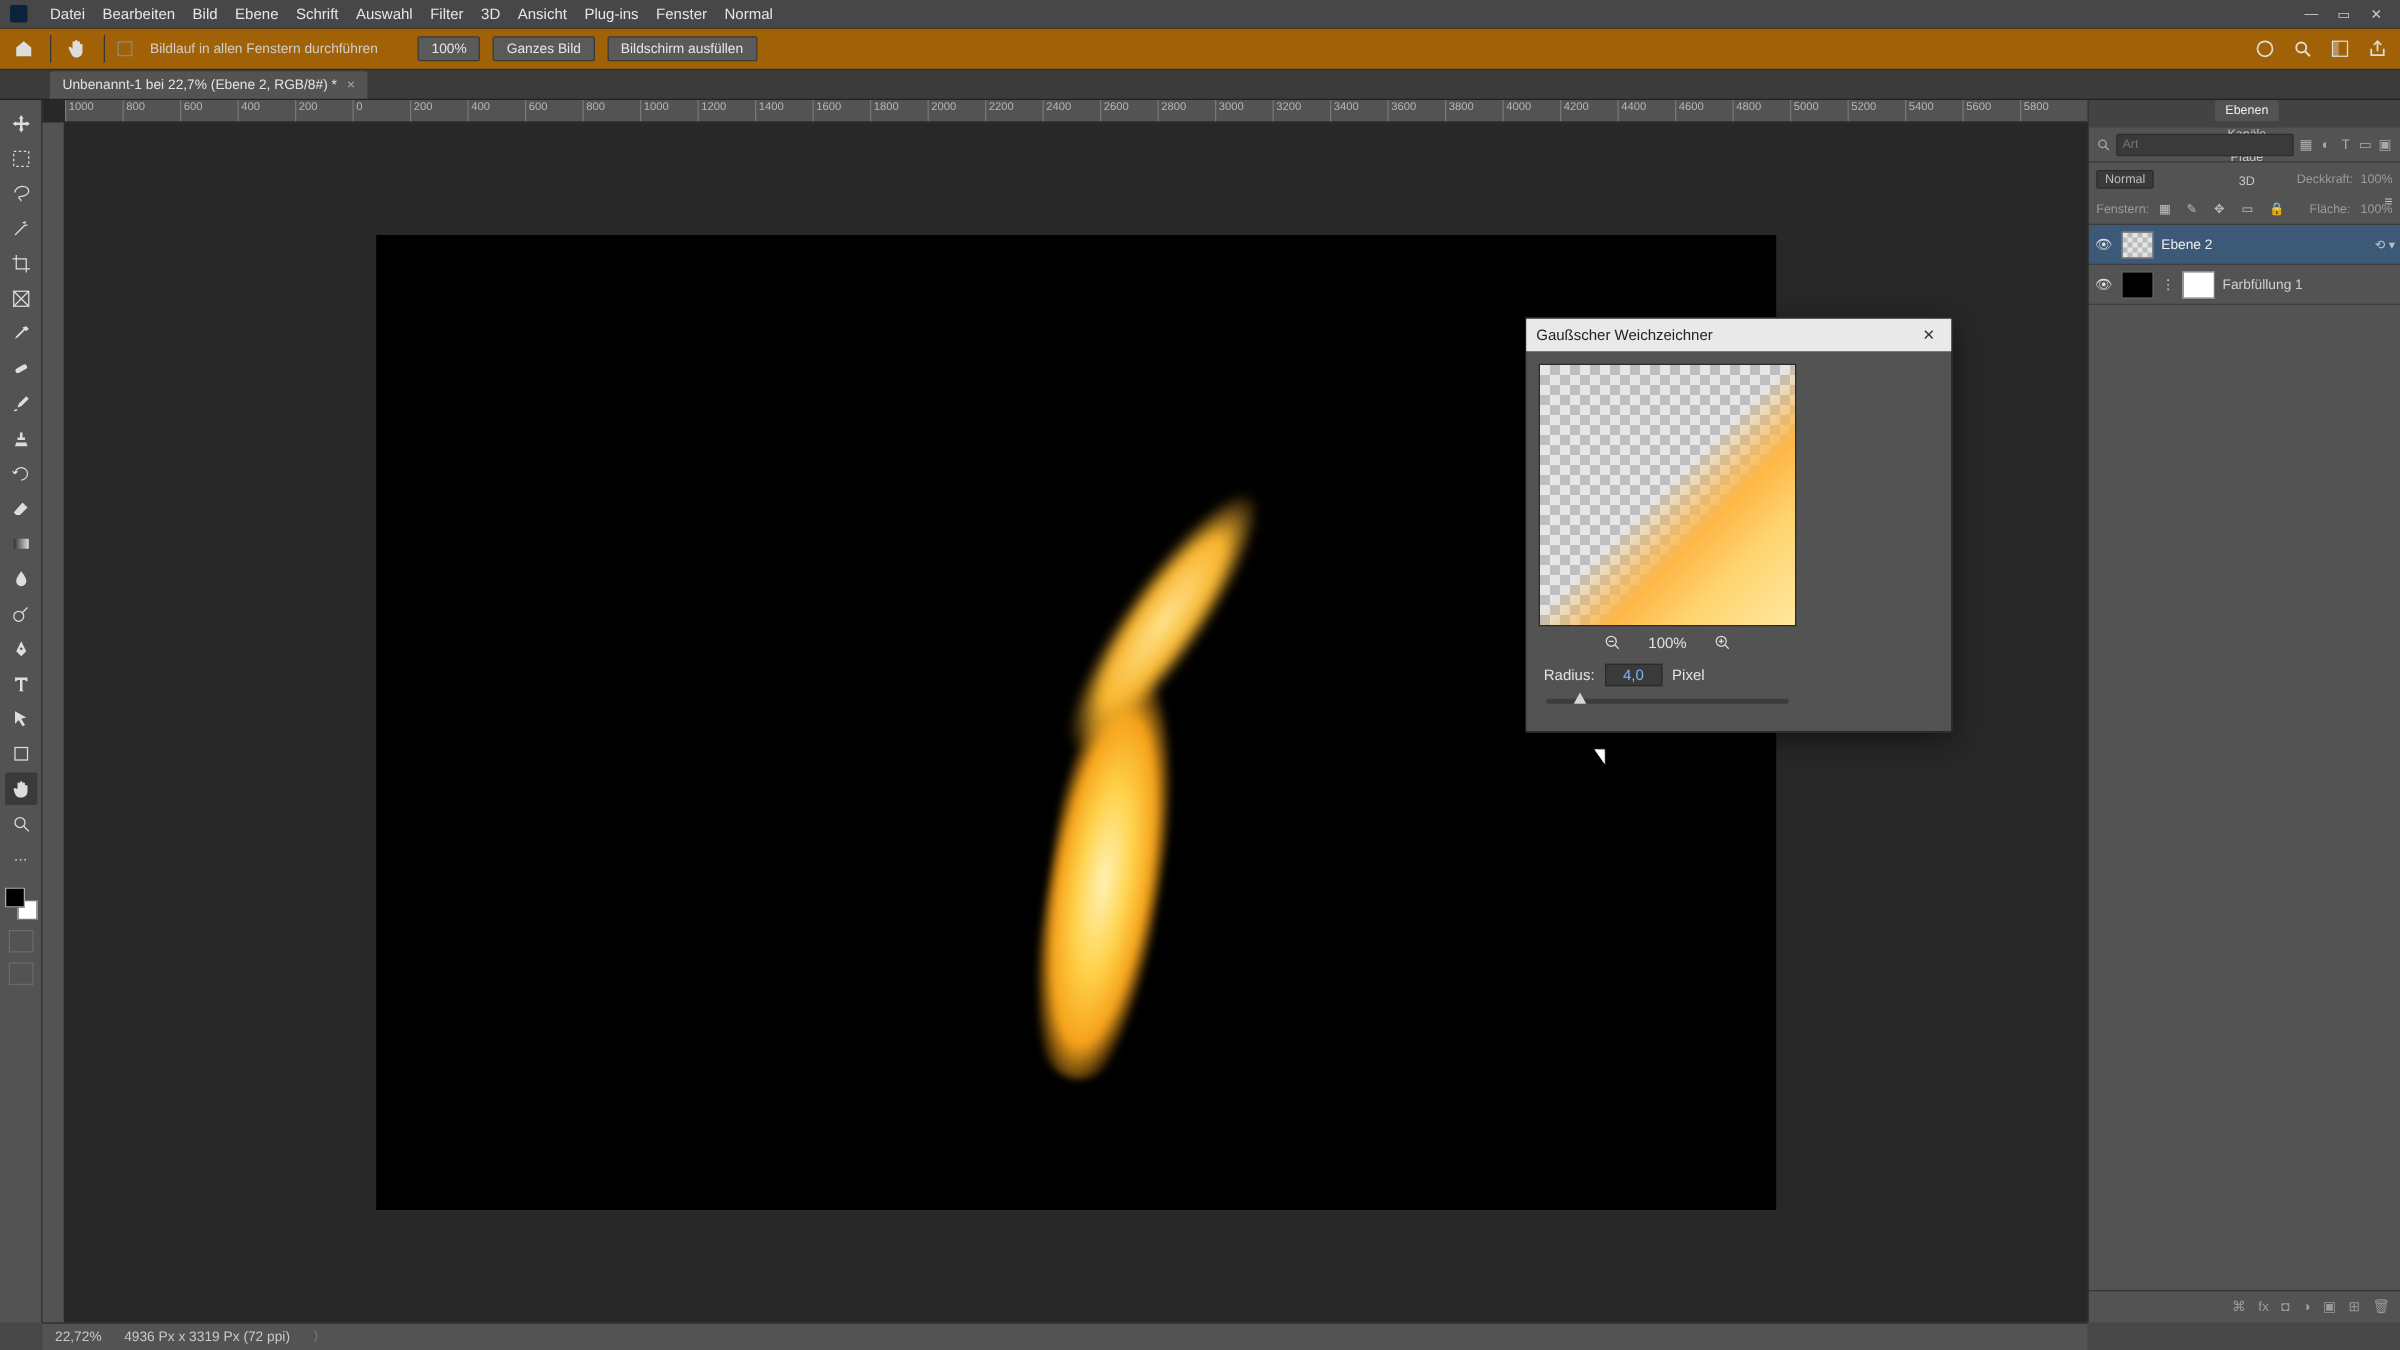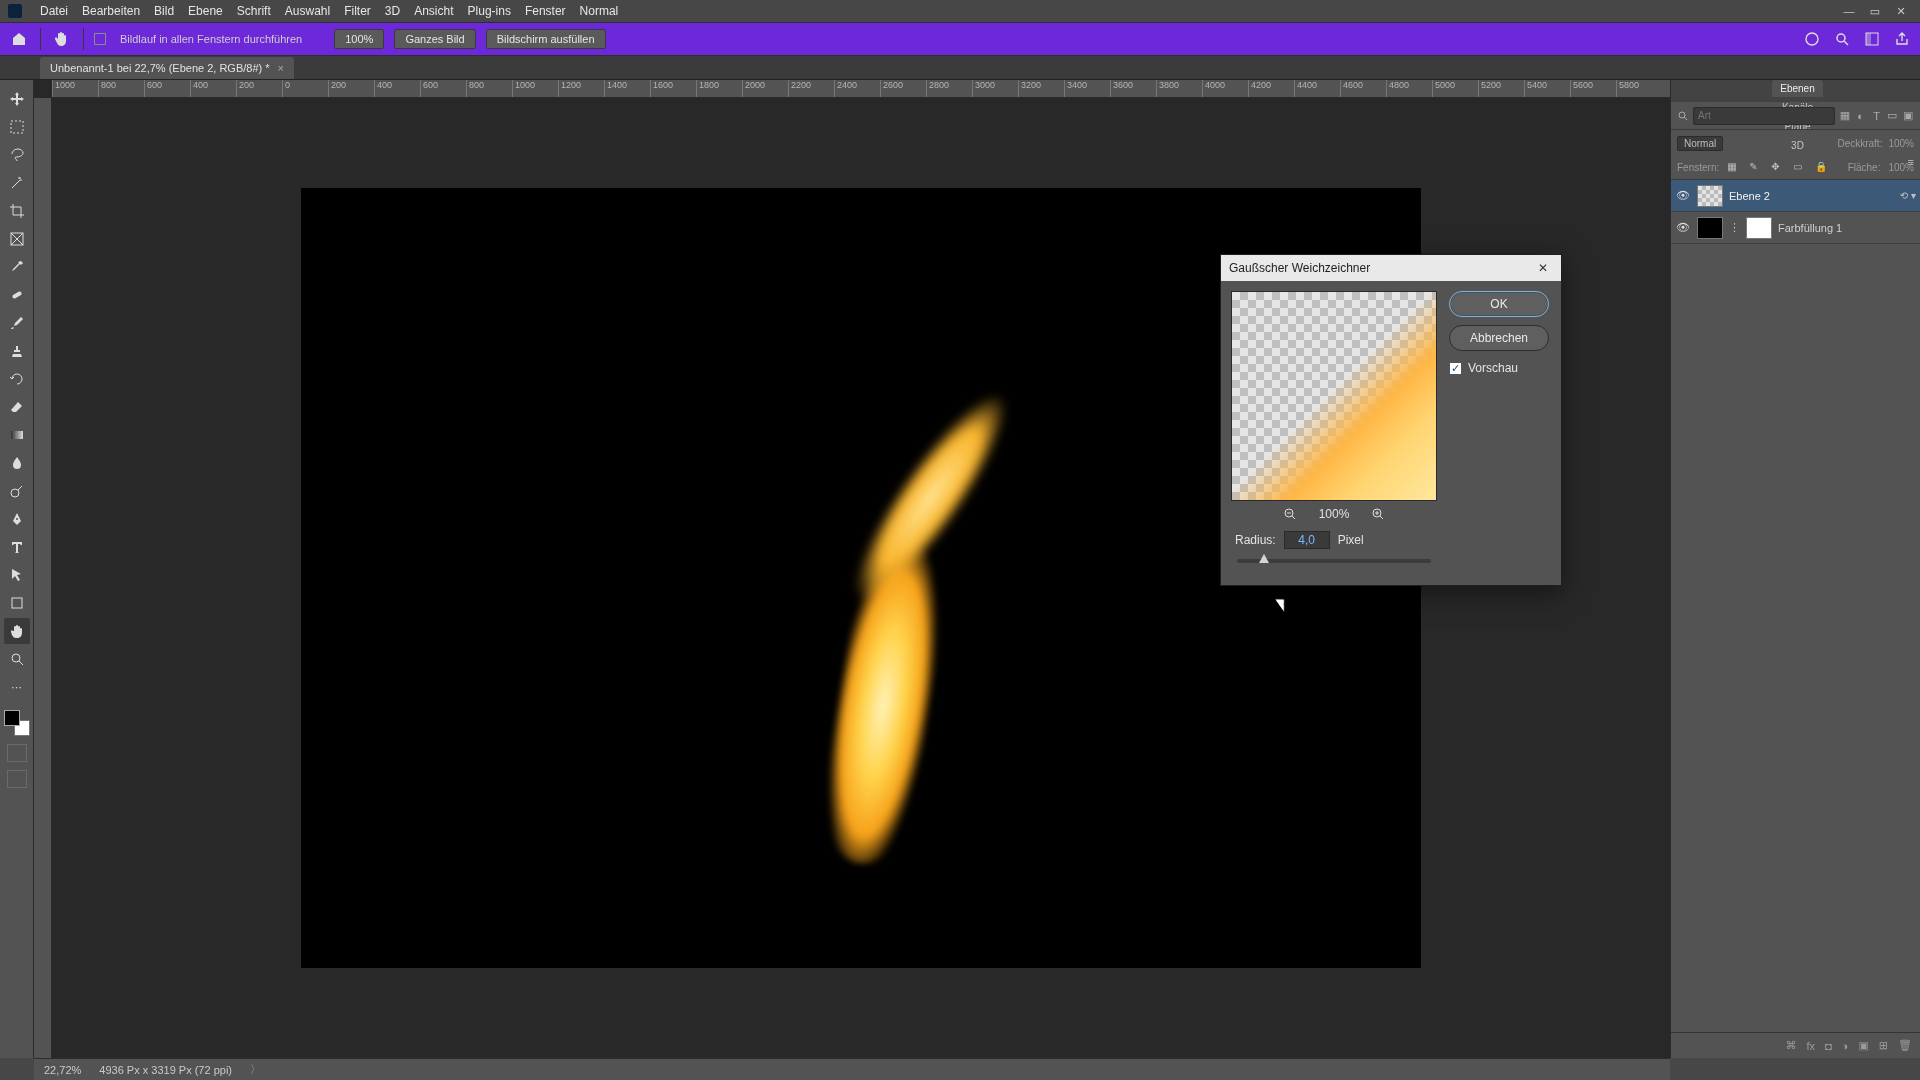--- a/index.html
+++ b/index.html
@@ -6,21 +6,21 @@
 html, body { width: 1920px; height: 1080px; overflow: hidden; background: #474747; color: #d0d0d0; font-size: 11px; }
 
 
 .menubar { height: 22px; background: #474747; display: flex; align-items: center; padding: 0 8px; gap: 14px; font-size: 12px; color: #e6e6e6; }
 .menubar .logo { width: 14px; height: 14px; background: #0a223a; border-radius: 2px; margin-right: 4px; }
 .menubar span { cursor: default; }
 .win-controls { margin-left: auto; display: flex; gap: 4px; }
 .win-controls .wc { width: 22px; height: 14px; display: flex; align-items: center; justify-content: center; color: #c8c8c8; font-size: 11px; }
 
 
-.optbar { height: 34px; background: #6d28d9; display: flex; align-items: center; padding: 0 8px; gap: 10px; border-top: 1px solid #2d2d2d; border-bottom: 1px solid #2d2d2d; }
+.optbar { height: 34px; background: #a16207; display: flex; align-items: center; padding: 0 8px; gap: 10px; border-top: 1px solid #2d2d2d; border-bottom: 1px solid #2d2d2d; }
 .optbar .ico { width: 22px; height: 22px; display: flex; align-items: center; justify-content: center; color: #ddd; }
 .optbar .sep { width: 1px; height: 22px; background: #363636; }
 .optbar .chk { width: 12px; height: 12px; border: 1px solid #8a8a8a; margin-right: 4px; }
 .optbar .lbl { color: #cfcfcf; font-size: 11px; }
 .optbar .pill { padding: 3px 10px; border: 1px solid #3a3a3a; background: #5a5a5a; border-radius: 2px; color: #e6e6e6; font-size: 11px; }
 .opt-right { margin-left: auto; display: flex; align-items: center; gap: 10px; }
 .opt-right .ico { width: 20px; height: 20px; }
 
 
 .tabstrip { height: 24px; background: #3b3b3b; display: flex; align-items: flex-end; padding-left: 40px; border-bottom: 1px solid #222; }
@@ -461,24 +461,16 @@
       </div>
       <div class="radrow">
         <span>Radius:</span>
         <input class="val" value="4,0" style="">
         <span>Pixel</span>
       </div>
       <div class="slider">
         <div class="handle"></div>
       </div>
     </div>
-    <div class="dlg-right">
-      <div class="btn primary">OK</div>
-      <div class="btn">Abbrechen</div>
-      <div class="chkrow">
-        <div class="cb">✓</div>
-        <span>Vorschau</span>
-      </div>
-    </div>
   </div>
 </div>
 
 <div class="cursor-arrow"></div>
 
 </body></html>

